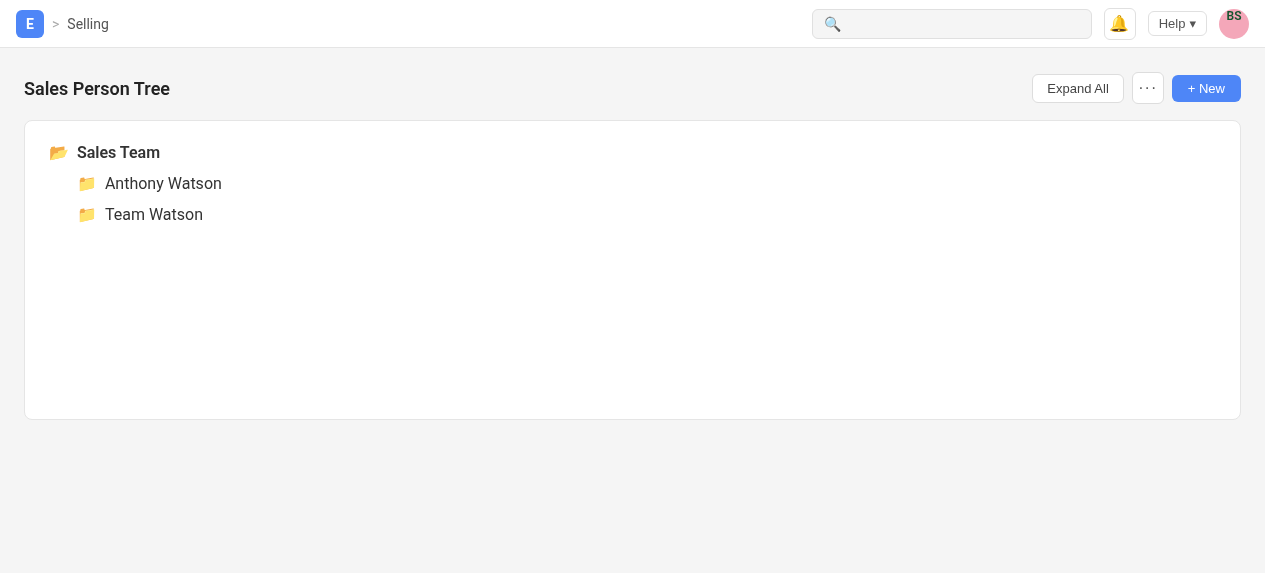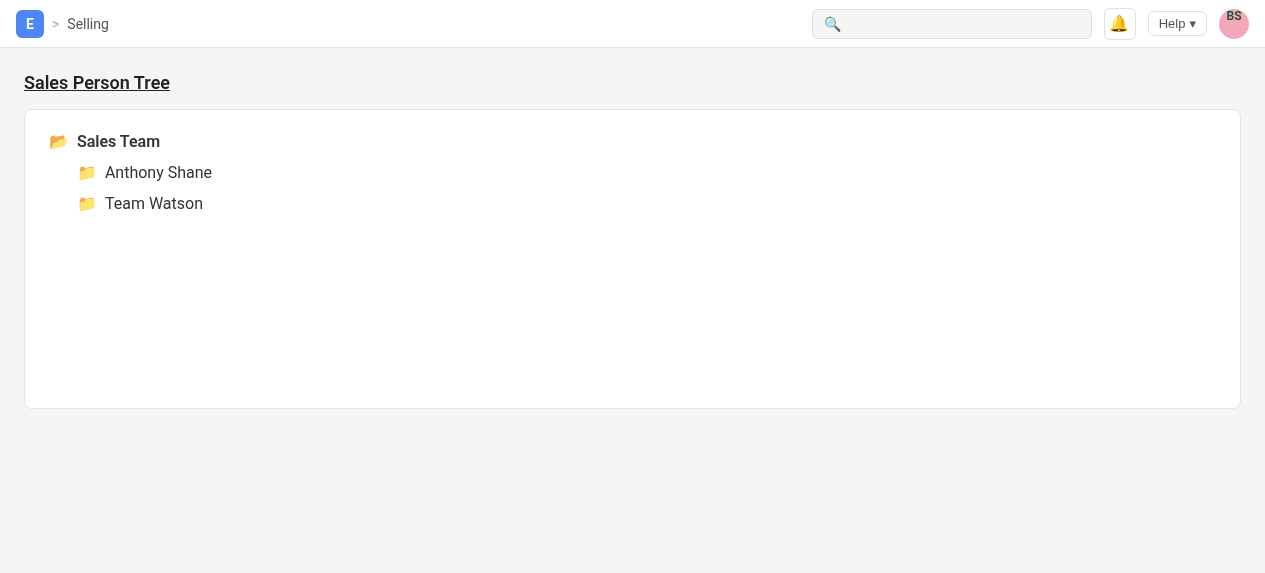--- a/index.html
+++ b/index.html
@@ -114,21 +114,20 @@
     .page-header {
       display: flex;
       align-items: center;
       justify-content: space-between;
       margin-bottom: 16px;
     }
     .page-title {
       font-size: 18px;
       font-weight: 600;
       color: #222;
-      text-decoration: underline;
     }
     .page-actions {
       display: flex;
       align-items: center;
       gap: 8px;
     }
     .expand-all-btn {
       padding: 6px 14px;
       border: 1px solid #ddd;
       border-radius: 6px;
@@ -227,34 +226,39 @@
     </button>
     <div class="avatar">
       <span>BS</span>
     </div>
   </div>
 </header>
 
 <div class="page-content">
   <div class="page-header">
     <h1 class="page-title">Sales Person Tree</h1>
+    <div class="page-actions">
+      <button class="expand-all-btn">Expand All</button>
+      <button class="more-btn">···</button>
+      <button class="new-btn">+ New</button>
+    </div>
   </div>
 
   <div class="tree-card">
     <div class="tree-root">
 
       <div class="tree-node">
         <span class="folder-icon">📂</span>
         <span class="tree-node-label bold">Sales Team</span>
       </div>
 
       <div class="tree-children">
         <div class="tree-node">
           <span class="folder-icon">📁</span>
-          <span class="tree-node-label">Anthony Shane</span>
+          <span class="tree-node-label">Anthony Watson</span>
         </div>
         <div class="tree-node">
           <span class="folder-icon">📁</span>
           <span class="tree-node-label">Team Watson</span>
         </div>
       </div>
     </div>
   </div>
 </div>
 

